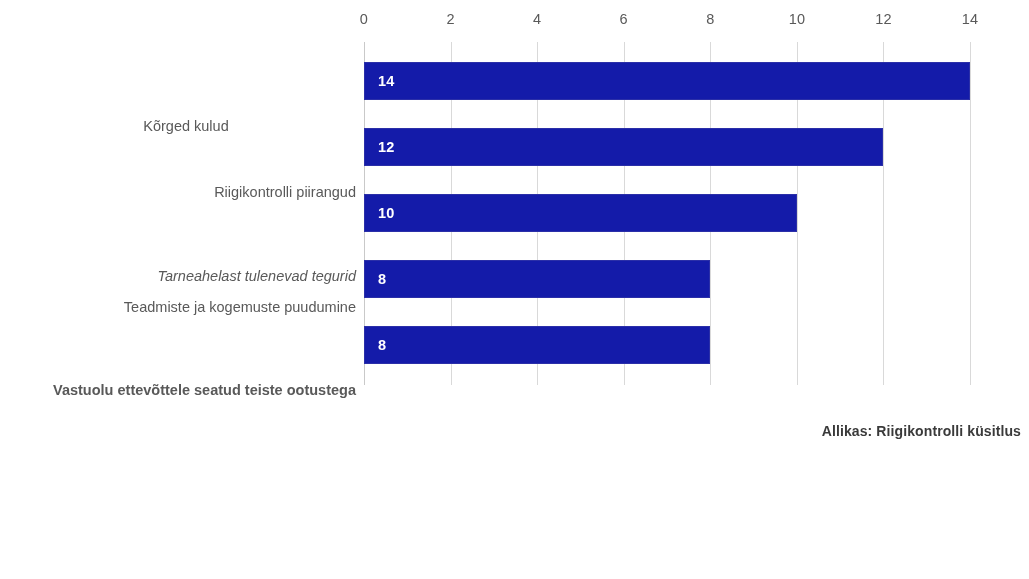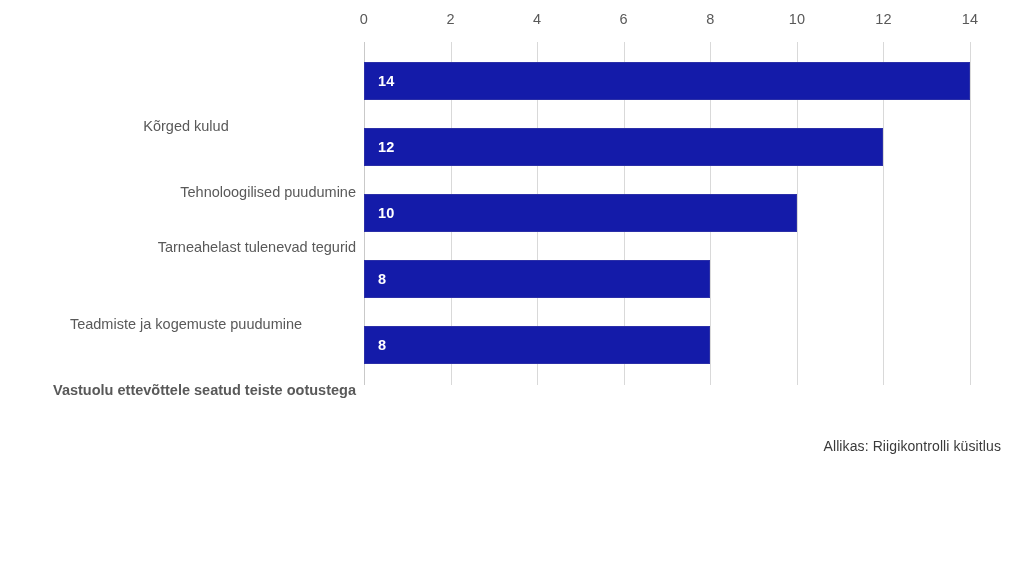--- a/index.html
+++ b/index.html
@@ -99,51 +99,50 @@
     position: absolute;
     left: 8px;
     top: 42px;
     width: 348px;
     height: 343px;
   }
 
   
   #source-note {
     position: absolute;
-    right: 28px;
+    right: 8px;
     top: 423px;
     font-size: 14px;
-    font-weight: normal;
+    font-weight: bold;
     color: #3a3a3a;
     letter-spacing: 0.1px;
     white-space: nowrap;
-    margin-top: 15px;
   }
 </style>
 </head>
 <body>
 
 <div id="chart-root">
 
   <div id="x-axis">
     <div class="x-tick" style="left:364px;">0</div>
     <div class="x-tick" style="left:450.6px;">2</div>
     <div class="x-tick" style="left:537.1px;">4</div>
     <div class="x-tick" style="left:623.7px;">6</div>
     <div class="x-tick" style="left:710.3px;">8</div>
     <div class="x-tick" style="left:796.9px;">10</div>
     <div class="x-tick" style="left:883.4px;">12</div>
     <div class="x-tick" style="left:970px;">14</div>
   </div>
 
   <div id="cat-axis">
     <div class="cat-label" style="top:77px;text-align:center;">Kõrged kulud</div>
-    <div class="cat-label" style="top:143px;">Tehnoloogilised puudumine</div>
-    <div class="cat-label" style="top:198px;">Tarneahelast tulenevad tegurid</div>
-    <div class="cat-label" style="top:275px;text-align:center;">Teadmiste ja kogemuste puudumine</div>
+    <div class="cat-label" style="top:143px;">Riigikontrolli piirangud</div>
+    <div class="cat-label" style="top:227px;font-style:italic;">Tarneahelast tulenevad tegurid</div>
+    <div class="cat-label" style="top:258px;">Teadmiste ja kogemuste puudumine</div>
     <div class="cat-label" style="top:341px;font-weight:bold;">Vastuolu ettevõttele seatud teiste ootustega</div>
   </div>
 
   <div id="plot-area">
     <div class="gridline axis-zero" style="left:0px;"></div>
     <div class="gridline" style="left:86.6px;"></div>
     <div class="gridline" style="left:173.1px;"></div>
     <div class="gridline" style="left:259.7px;"></div>
     <div class="gridline" style="left:346.3px;"></div>
     <div class="gridline" style="left:432.9px;"></div>

